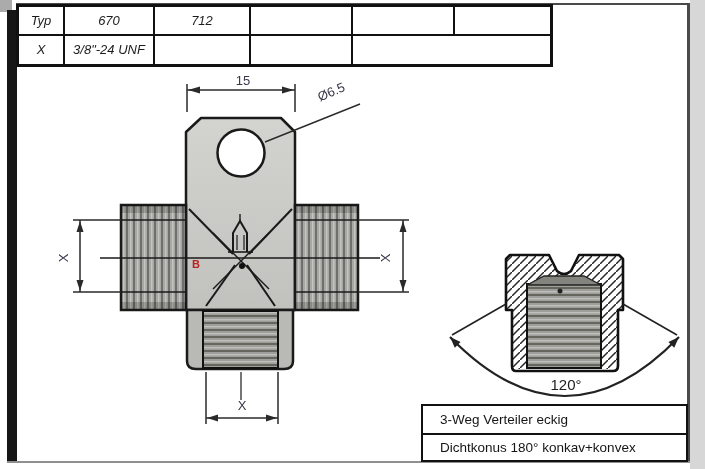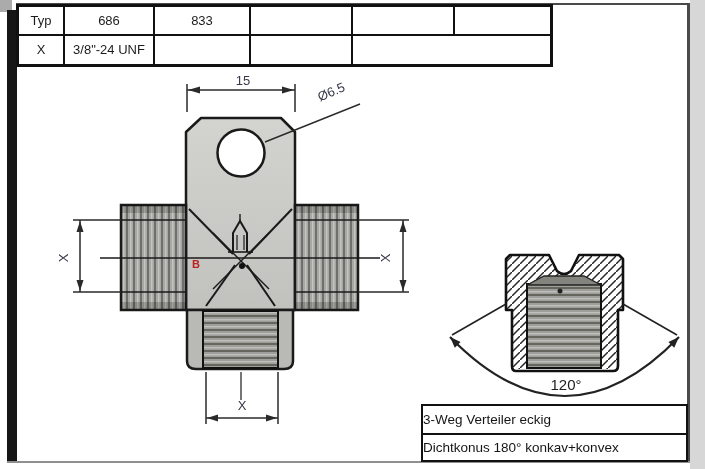--- a/index.html
+++ b/index.html
@@ -14,38 +14,38 @@
   .right-line{position:absolute;left:687px;top:3px;width:3px;height:460px;background:#4a4a4a;}
   .bottom-line{position:absolute;left:7px;top:461px;width:683px;height:2px;background:#8f8f8f;}
   .right-strip{position:absolute;left:690px;top:0;width:15px;height:469px;background:#d7d7d7;}
 
   
   .spec-table{
     position:absolute;left:16px;top:4px;width:537px;height:63px;
     display:grid;box-sizing:border-box;
     grid-template-columns:46px 90px 96px 102px 102px 1fr;
     grid-template-rows:1fr 1fr;
-    border:3px solid #111;background:#fff;
+    border:3px solid #111;background:#fff;font-style:italic;
   }
   .spec-cell{
     display:flex;align-items:center;justify-content:center;
     border-right:2px solid #111;border-bottom:2px solid #111;
     font-size:13px;color:#1c1c1c;white-space:nowrap;overflow:visible;
   }
   .spec-cell.last-col{border-right:none;}
   .spec-cell.last-row{border-bottom:none;}
 
   
   .title-block{
     position:absolute;left:421px;top:404px;width:267px;height:58px;
     box-sizing:border-box;border:2.5px solid #111;background:#fff;
     display:grid;grid-template-rows:1fr 1fr;z-index:5;
   }
   .title-row{
-    display:flex;align-items:center;padding-left:0;
+    display:flex;align-items:center;padding-left:17px;
     font-size:13.5px;color:#151515;white-space:nowrap;
   }
   .title-row + .title-row{border-top:2.5px solid #111;}
 
   
   svg.drawing{position:absolute;left:0;top:0;}
   svg text{font-family:"Liberation Sans",sans-serif;}
   .dim-text{font-size:13px;fill:#38384a;}
   .angle-text{font-size:15px;fill:#222222;}
   .marker-text{font-size:11px;font-weight:bold;fill:#bb2222;}
@@ -57,22 +57,22 @@
 
   <div class="corner-square"></div>
   <div class="left-bar"></div>
   <div class="top-line"></div>
   <div class="right-line"></div>
   <div class="bottom-line"></div>
   <div class="right-strip"></div>
 
   <div class="spec-table">
     <div class="spec-cell">Typ</div>
-    <div class="spec-cell">686</div>
-    <div class="spec-cell">833</div>
+    <div class="spec-cell">670</div>
+    <div class="spec-cell">712</div>
     <div class="spec-cell"></div>
     <div class="spec-cell"></div>
     <div class="spec-cell last-col"></div>
     <div class="spec-cell last-row">X</div>
     <div class="spec-cell last-row">3/8"-24 UNF</div>
     <div class="spec-cell last-row"></div>
     <div class="spec-cell last-row"></div>
     <div class="spec-cell last-row last-col"></div>
   </div>
 

